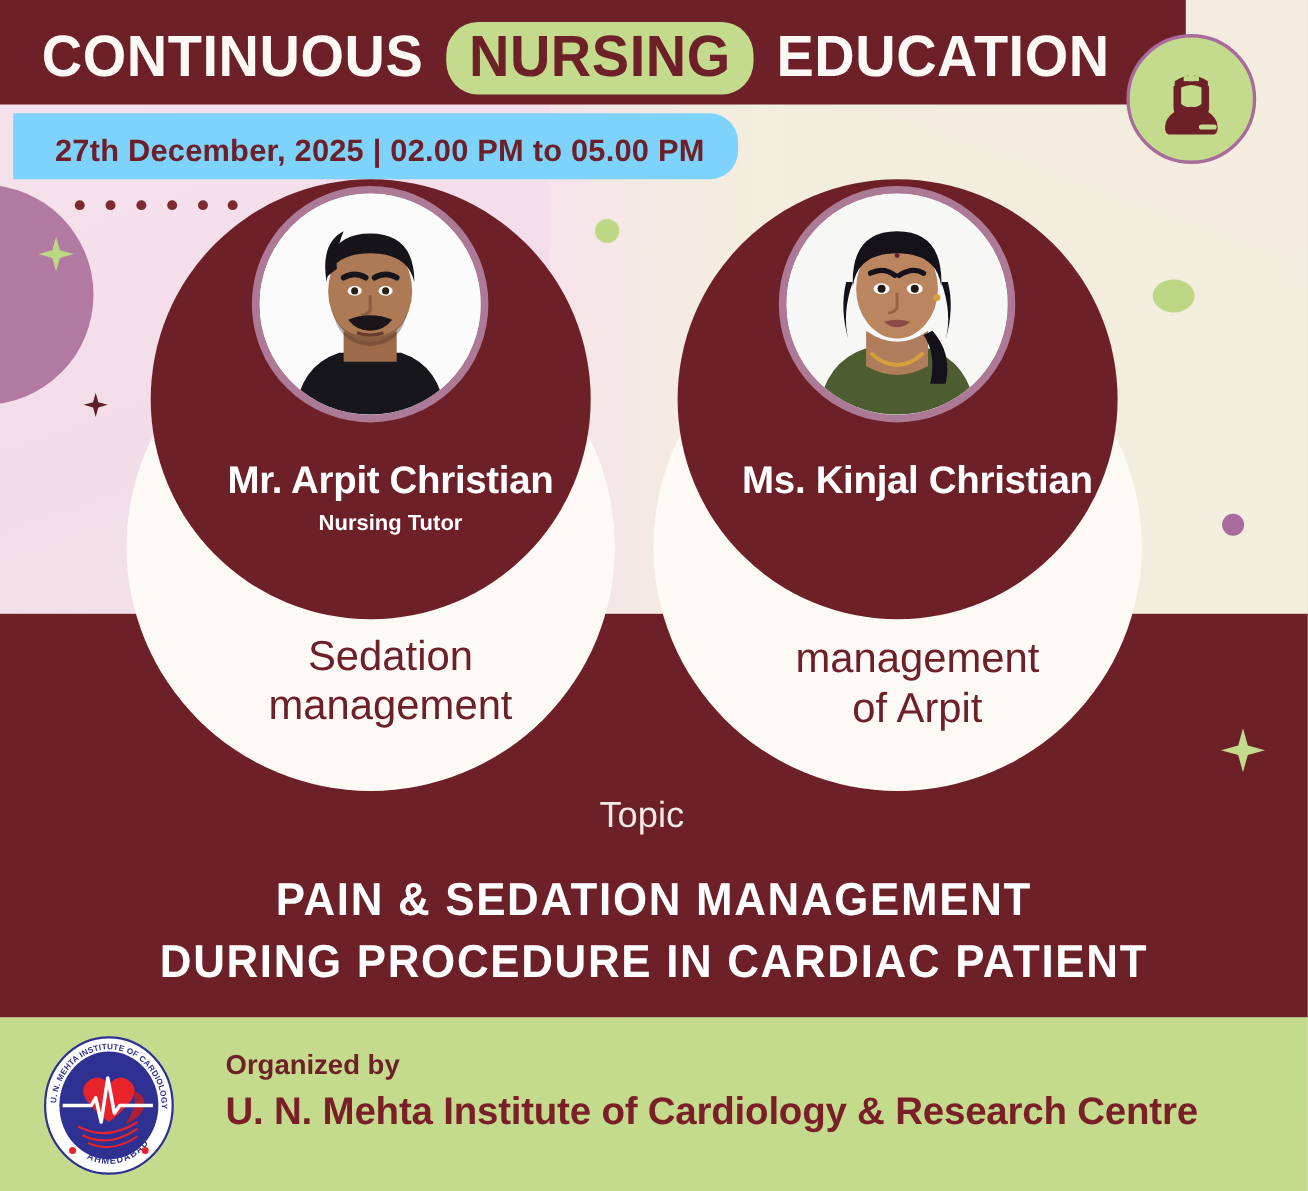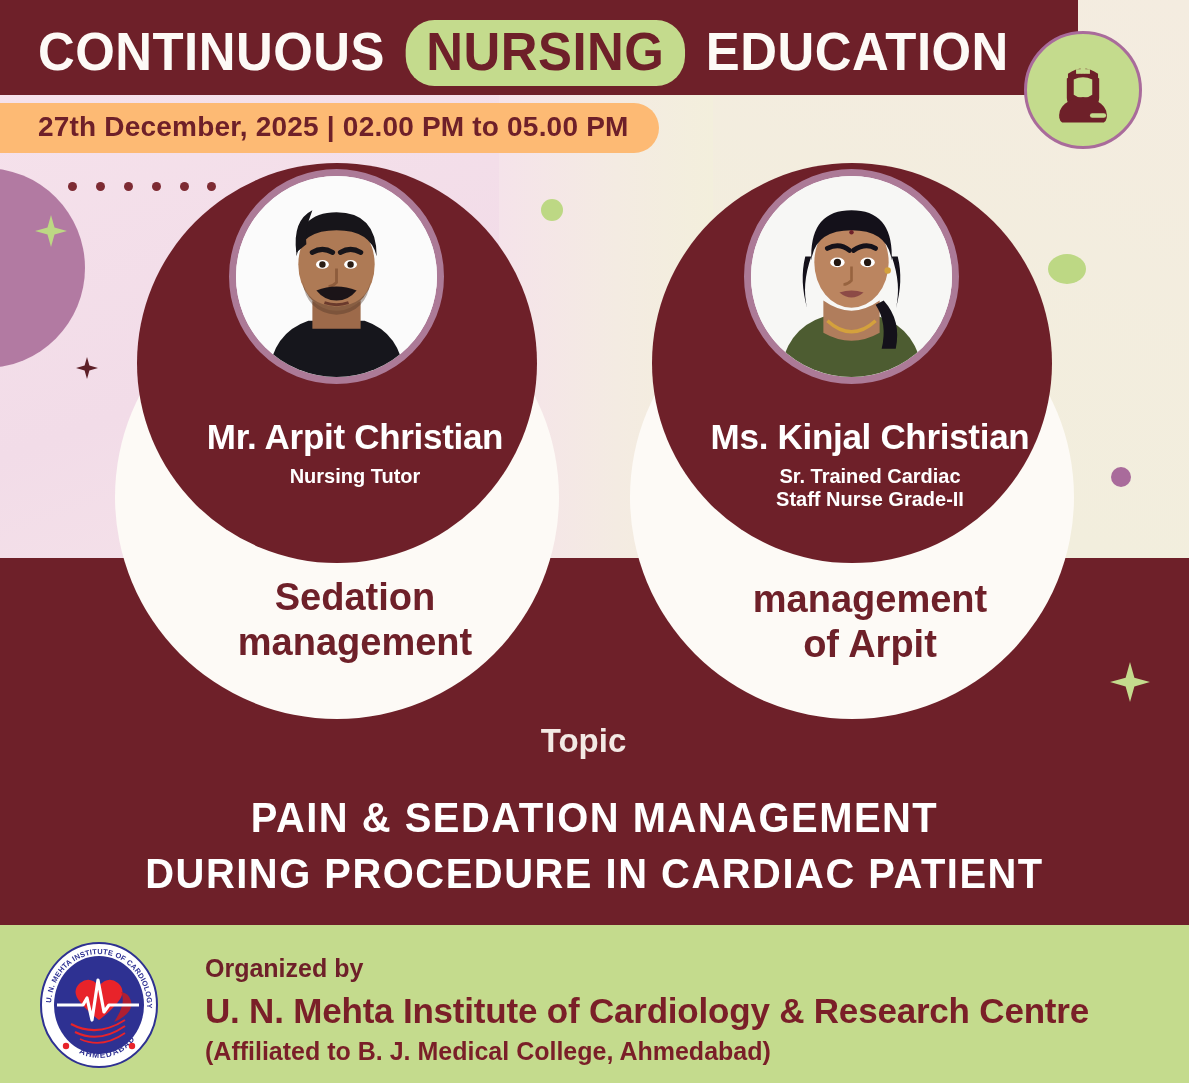--- a/index.html
+++ b/index.html
@@ -47,24 +47,24 @@
   .header-title .pill{
     display:inline-block;
     background:#c4db8d;color:#6e2029;
     border-radius:30px;
     padding:1px 22px 4px 22px;
     margin:0 6px;
   }
 
   
   .date-pill{
-    position:absolute;left:0;top:103px;
-    background:#fdba74;color:#6e2029;
+    position:absolute;left:12px;top:103px;
+    background:#7dd3fc;color:#6e2029;
     border-radius:0 26px 26px 0;
-    padding:8px 30px 10px 38px;
+    padding:18px 30px 10px 38px;
     font-size:28px;font-weight:700;white-space:nowrap;
     letter-spacing:.2px;
   }
 
   
   .nurse-badge{
     position:absolute;left:1024px;top:31px;width:118px;height:118px;
     border-radius:50%;background:#c4db8d;border:3px solid #a96b9b;
     display:flex;align-items:center;justify-content:center;
   }
@@ -101,45 +101,45 @@
     position:absolute;width:100%;text-align:center;
     color:#ffffff;font-weight:700;font-size:35px;
     letter-spacing:-.3px;white-space:nowrap;
   }
   .sp-role{
     position:absolute;width:100%;text-align:center;
     color:#ffffff;font-weight:700;font-size:20px;line-height:1.15;
   }
   .sp-topic{
     position:absolute;width:100%;text-align:center;
-    color:#6e2029;font-weight:700;font-size:38px;line-height:1.18;
+    color:#6e2029;font-weight:400;font-size:38px;line-height:1.18;
   }
 
   
   #sp1{left:105px;top:163px;width:500px;height:560px;}
   #sp1 .sp-white{left:10px;top:112px;}
   #sp1 .sp-maroon{left:32px;top:0px;}
   #sp1 .sp-photo{left:124px;top:6px;}
   #sp1 .sp-name{top:254px;}
   #sp1 .sp-role{top:302px;}
   #sp1 .sp-topic{top:412px;}
 
   
-  #sp2{left:620px;top:163px;width:500px;height:560px;}
+  #sp2{left:584px;top:163px;width:500px;height:560px;}
   #sp2 .sp-white{left:10px;top:112px;}
   #sp2 .sp-maroon{left:32px;top:0px;}
   #sp2 .sp-photo{left:124px;top:6px;}
   #sp2 .sp-name{top:254px;}
   #sp2 .sp-role{top:302px;}
   #sp2 .sp-topic{top:414px;}
 
   
   .topic-label{
     position:absolute;left:0;top:722px;width:1167px;text-align:center;
-    color:#f3e9e4;font-size:33px;font-weight:700;
+    color:#f3e9e4;font-size:33px;font-weight:400;
   }
   .headline{
     position:absolute;left:0;top:790px;width:1189px;text-align:center;
     color:#ffffff;font-size:42px;font-weight:700;line-height:1.33;
     letter-spacing:1.6px;
     transform:scaleX(.95);transform-origin:center top;
   }
 
   
   .logo{
@@ -300,24 +300,20 @@
         <path d="M50 45 l0 7 q-2 2 -4 2" stroke="#97633f" stroke-width="1.3" fill="none"></path>
 
         <path d="M44 58 q6 -2 12 0 q-6 5 -12 0 z" fill="#8c4a46"></path>
 
         <circle cx="68" cy="47" r="1.6" fill="#d4a13c"></circle>
 
         <circle cx="50" cy="28" r="1.1" fill="#6e2029"></circle>
       </svg>
     </div>
     <div class="sp-name">Ms. Kinjal Christian</div>
-    <div class="sp-role">
-        <div>Sr. Trained Cardiac</div>
-        <div>Staff Nurse Grade-II</div>
-      </div>
     <div class="sp-topic">
         <div>management</div>
         <div>of Arpit</div>
       </div>
   </div>
 
   <div class="topic-label">Topic</div>
   <div class="headline">
     <div>PAIN  &amp;  SEDATION  MANAGEMENT</div>
     <div>DURING  PROCEDURE  IN  CARDIAC  PATIENT</div>
@@ -351,16 +347,15 @@
         <textPath href="#ringBot" startOffset="36%">AHMEDABAD</textPath>
       </text>
       <circle cx="31" cy="108" r="3.2" fill="#e8232a"></circle>
       <circle cx="97" cy="108" r="3.2" fill="#e8232a"></circle>
     </svg>
   </div>
 
   <div class="org-block">
     <div class="org-by">Organized by</div>
     <div class="org-name">U. N. Mehta Institute of Cardiology &amp; Research Centre</div>
-    <div class="org-aff">(Affiliated to B. J. Medical College, Ahmedabad)</div>
   </div>
 
 </div>
 
 </body></html>

